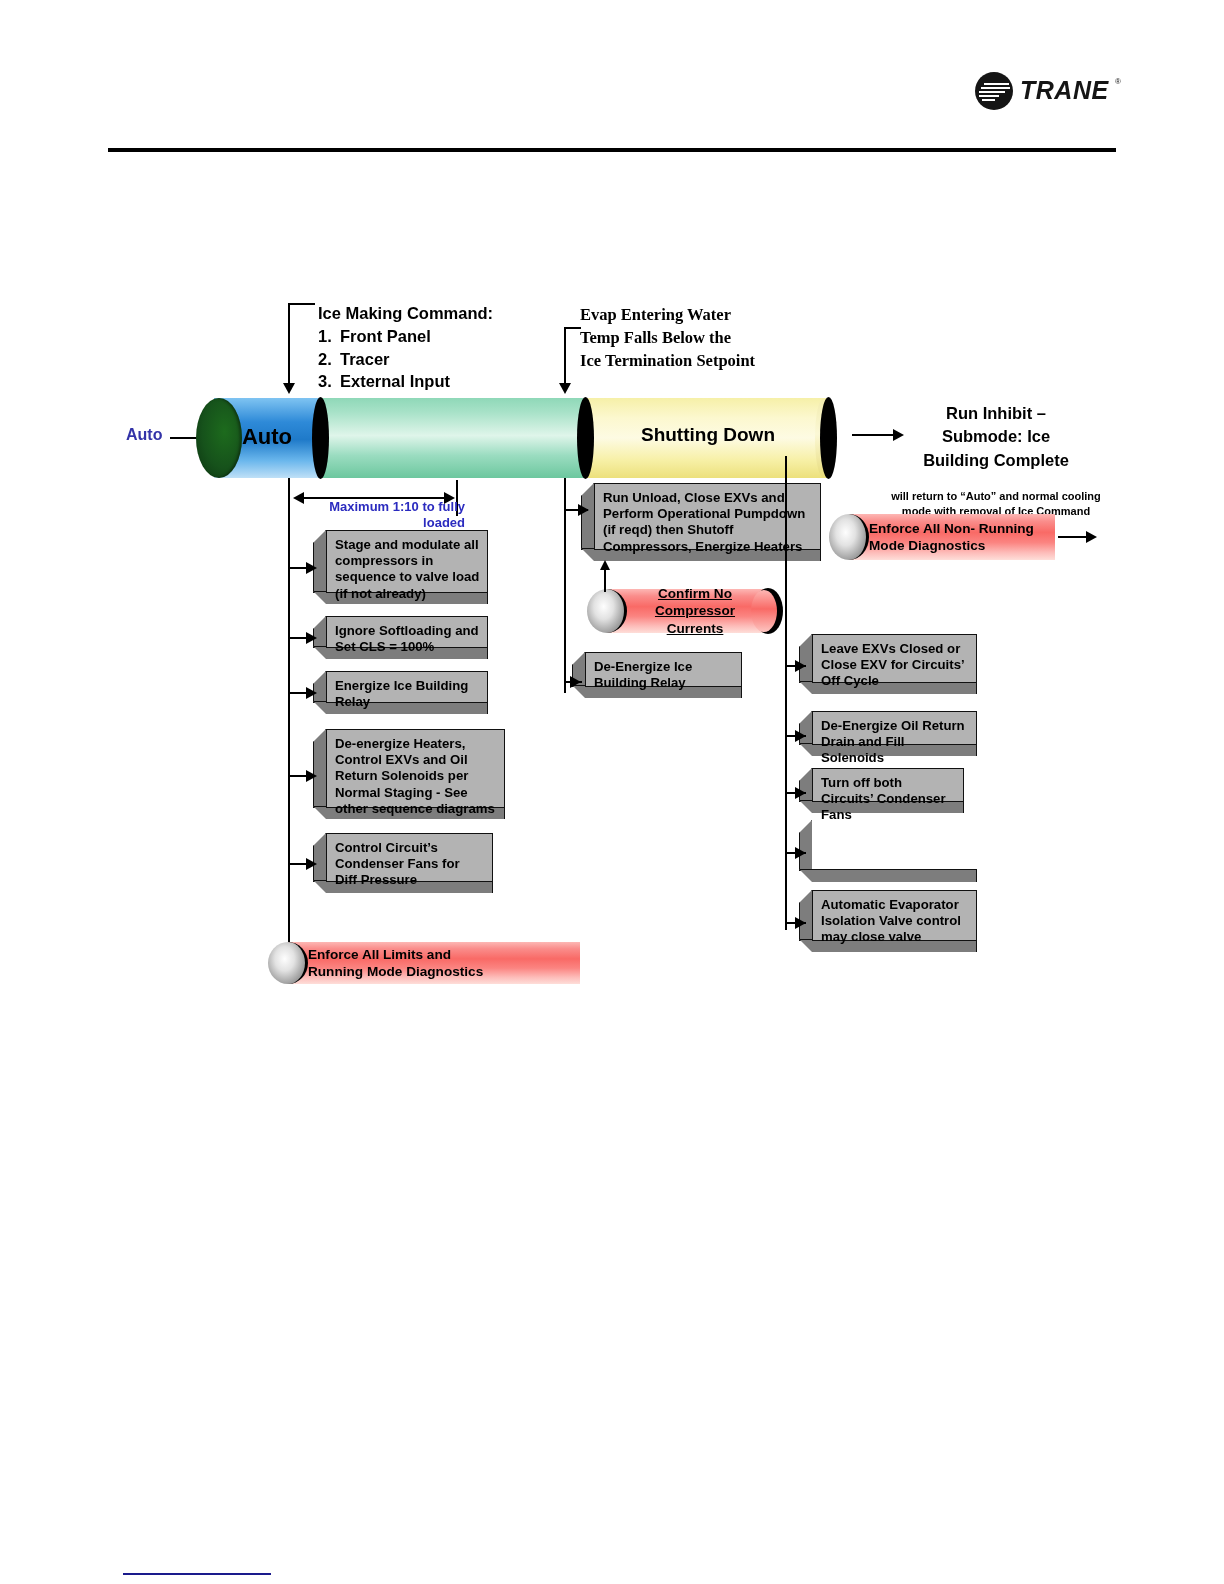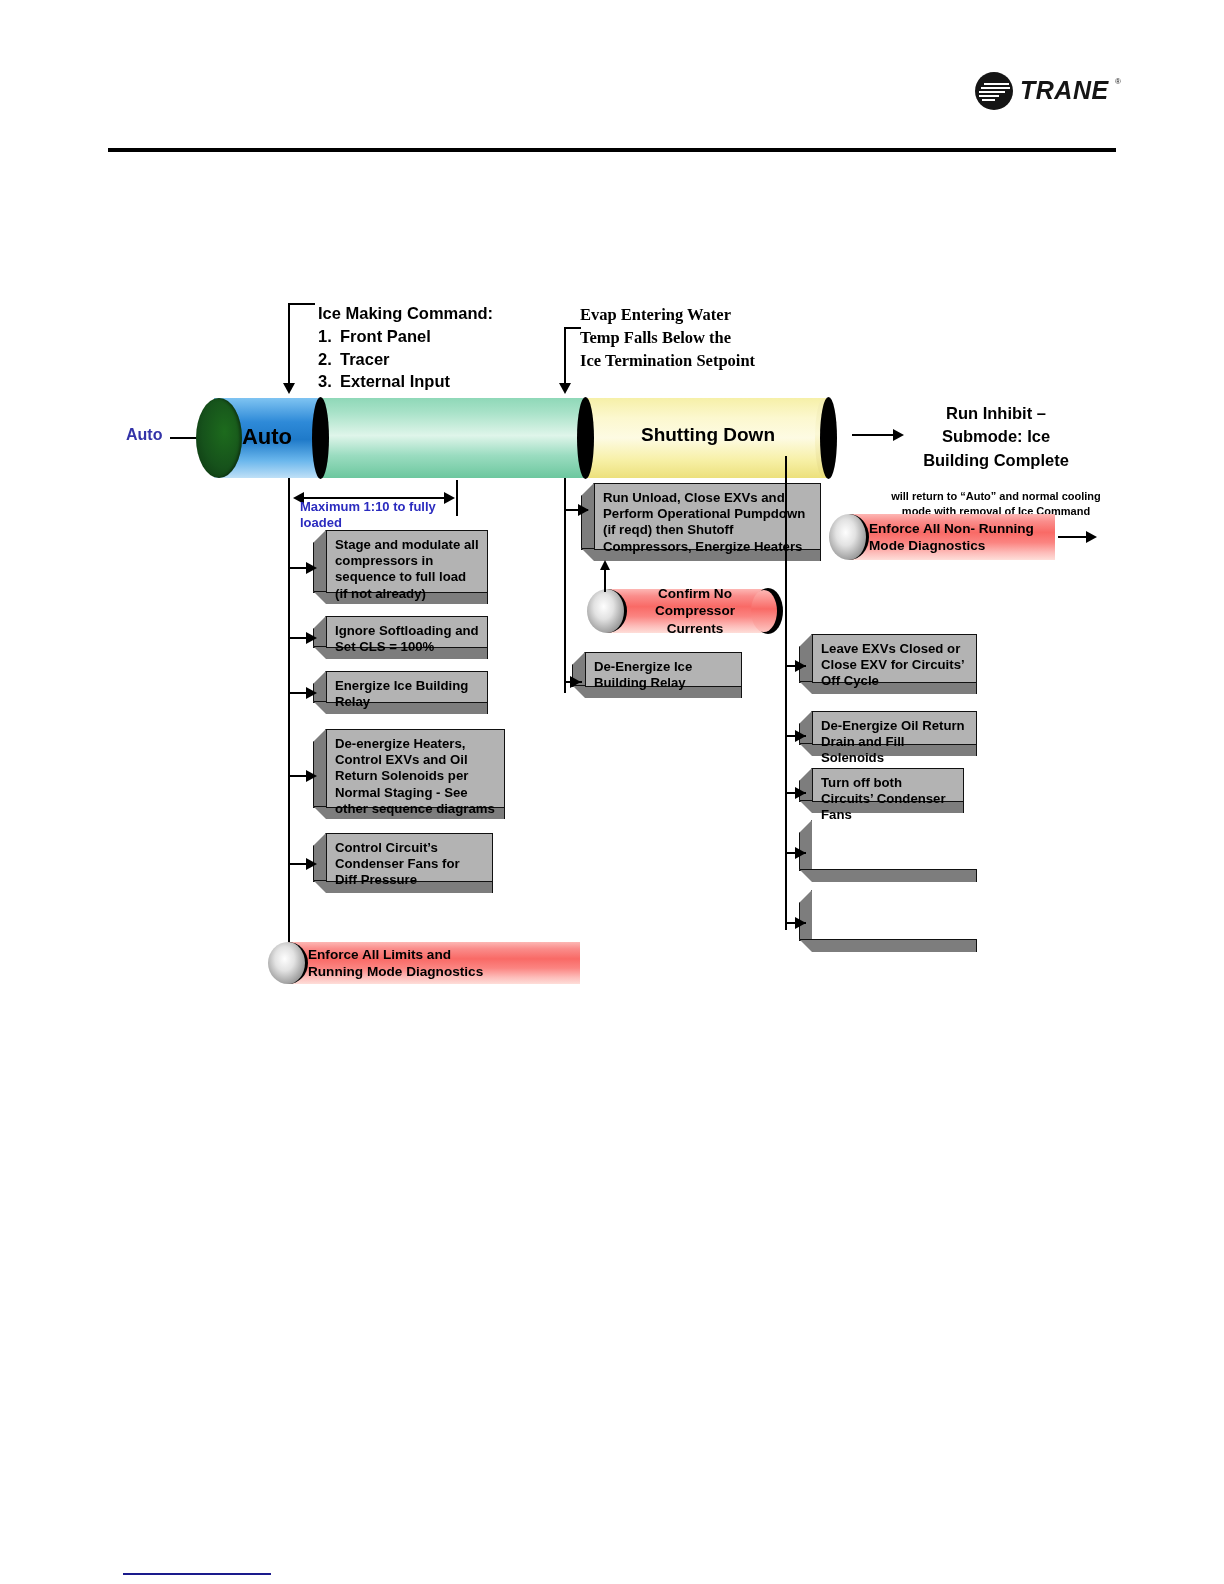--- a/index.html
+++ b/index.html
@@ -84,38 +84,38 @@
   .rcyl .endcap{position:absolute;left:0;top:0;width:40px;height:100%;border-radius:50%/50%;
      background:radial-gradient(ellipse at 45% 40%,#fefefe 0%,#e2e2e2 34%,#9c9c9c 72%,#6e6e6e 100%);
      border-right:3px solid #000;box-sizing:border-box;}
   .rcyl .rcap{position:absolute;right:0;top:-1px;width:30px;height:calc(100% + 2px);
      border-radius:50%/50%;background:#000;}
   .rcyl .rcap::after{content:"";position:absolute;left:-2px;top:2px;width:26px;bottom:2px;
      border-radius:50%/50%;
      background:linear-gradient(to bottom,#fdb7b4 0%,#f96a66 45%,#fdc4c0 100%);}
   .rcyl .rtext{position:absolute;left:40px;right:20px;top:0;bottom:0;
      display:flex;align-items:center;font-size:13.6px;font-weight:bold;color:#000;line-height:1.26;}
-  .rcyl.center .rtext{justify-content:flex-start;text-align:center;}
+  .rcyl.center .rtext{justify-content:flex-start;text-align:center;text-decoration:underline;}
   .rcyl.flat-right .body{right:0;}
 
   
   .vline{position:absolute;width:2px;background:#000;}
   .hline{position:absolute;height:2px;background:#000;}
   .arrow-r{position:absolute;width:0;height:0;
      border-top:6px solid transparent;border-bottom:6px solid transparent;border-left:11px solid #000;}
   .arrow-d{position:absolute;width:0;height:0;
      border-left:6px solid transparent;border-right:6px solid transparent;border-top:11px solid #000;}
   .arrow-u{position:absolute;width:0;height:0;
      border-left:5px solid transparent;border-right:5px solid transparent;border-bottom:10px solid #000;}
   .arrow-l{position:absolute;width:0;height:0;
      border-top:6px solid transparent;border-bottom:6px solid transparent;border-right:11px solid #000;}
 
   .blue-label{font-size:13px;font-weight:bold;color:#2b2bbf;line-height:1.25;}
   #auto-entry-label{left:126px;top:426px;font-size:16px;font-weight:bold;color:#3333a8;}
-  .dim-text{position:absolute;text-align:left;}
+  .dim-text{position:absolute;text-align:right;}
 </style>
 </head>
 <body>
 
 <div class="abs" id="header-rule"></div>
 
 <div class="abs" id="brand">
   <div class="mark">
     <i></i>
       <i></i>
@@ -197,21 +197,21 @@
 <div class="abs arrow-r" style="left:444px;top:492px;"></div>
 <div class="abs vline" style="left:456px;top:480px;height:36px;"></div>
 <div class="abs dim-text blue-label" style="left:300px;top:499px;width:165px;">
   <div>Maximum 1:10 to fully</div>
   <div>loaded</div>
 </div>
 
 <div class="gbox" style="left:313px;top:530px;width:175px;height:76px;">
   <div class="side"></div>
   <div class="bottom"></div>
-  <div class="face">Stage and modulate all compressors in sequence to full load (if not already)</div>
+  <div class="face">Stage and modulate all compressors in sequence to valve load (if not already)</div>
 </div>
 <div class="abs hline" style="left:290px;top:567px;width:24px;"></div>
 <div class="abs arrow-r" style="left:306px;top:562px;"></div>
 
 <div class="gbox" style="left:313px;top:616px;width:175px;height:45px;">
   <div class="side"></div>
   <div class="bottom"></div>
   <div class="face">Ignore Softloading and Set CLS = 100%</div>
 </div>
 <div class="abs hline" style="left:290px;top:637px;width:24px;"></div>
@@ -314,20 +314,21 @@
 <div class="gbox" style="left:799px;top:820px;width:178px;height:64px;">
   <div class="side"></div>
   <div class="bottom"></div>
 </div>
 <div class="abs hline" style="left:787px;top:852px;width:19px;"></div>
 <div class="abs arrow-r" style="left:795px;top:847px;"></div>
 
 <div class="gbox" style="left:799px;top:890px;width:178px;height:64px;">
   <div class="side"></div>
   <div class="bottom"></div>
+  <div class="face">Automatic Evaporator Isolation Valve control may close valve</div>
 </div>
 <div class="abs hline" style="left:787px;top:922px;width:19px;"></div>
 <div class="abs arrow-r" style="left:795px;top:917px;"></div>
 
 <div class="rcyl flat-right" style="left:829px;top:514px;width:226px;height:46px;">
   <div class="body"></div>
   <div class="endcap"></div>
   <div class="rtext">
     <div>
       <div>Enforce All Non- Running</div>

